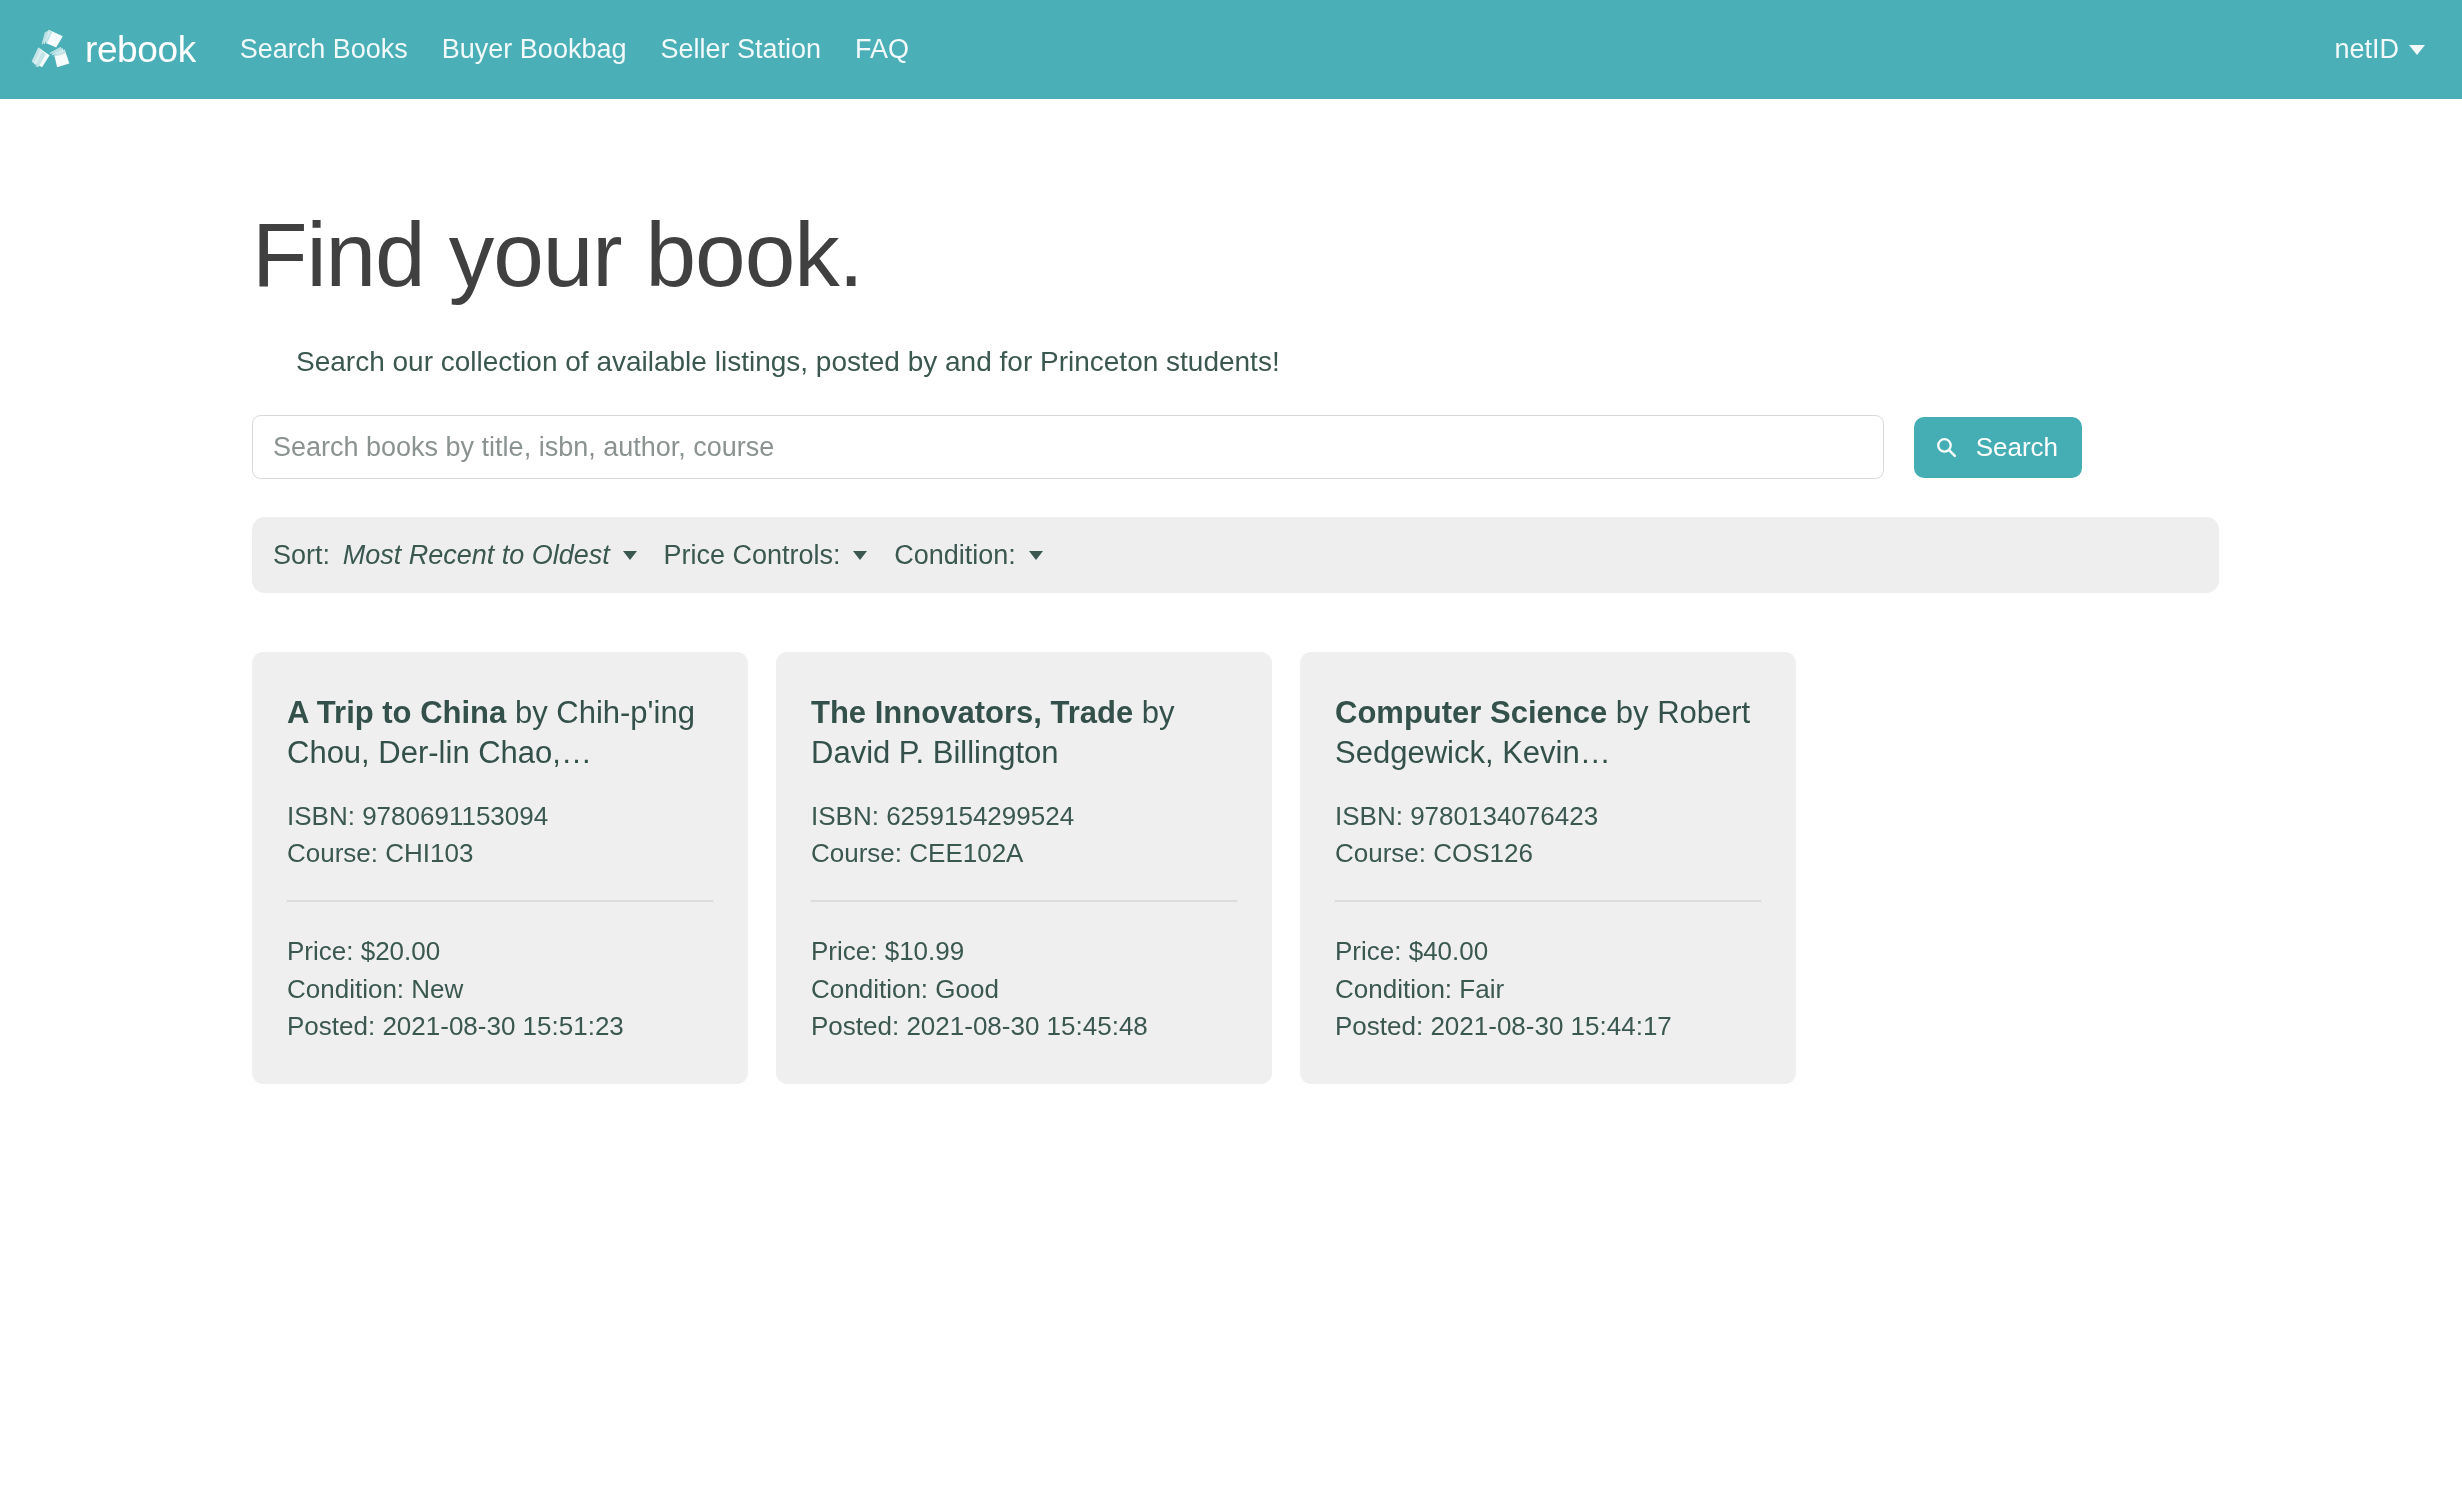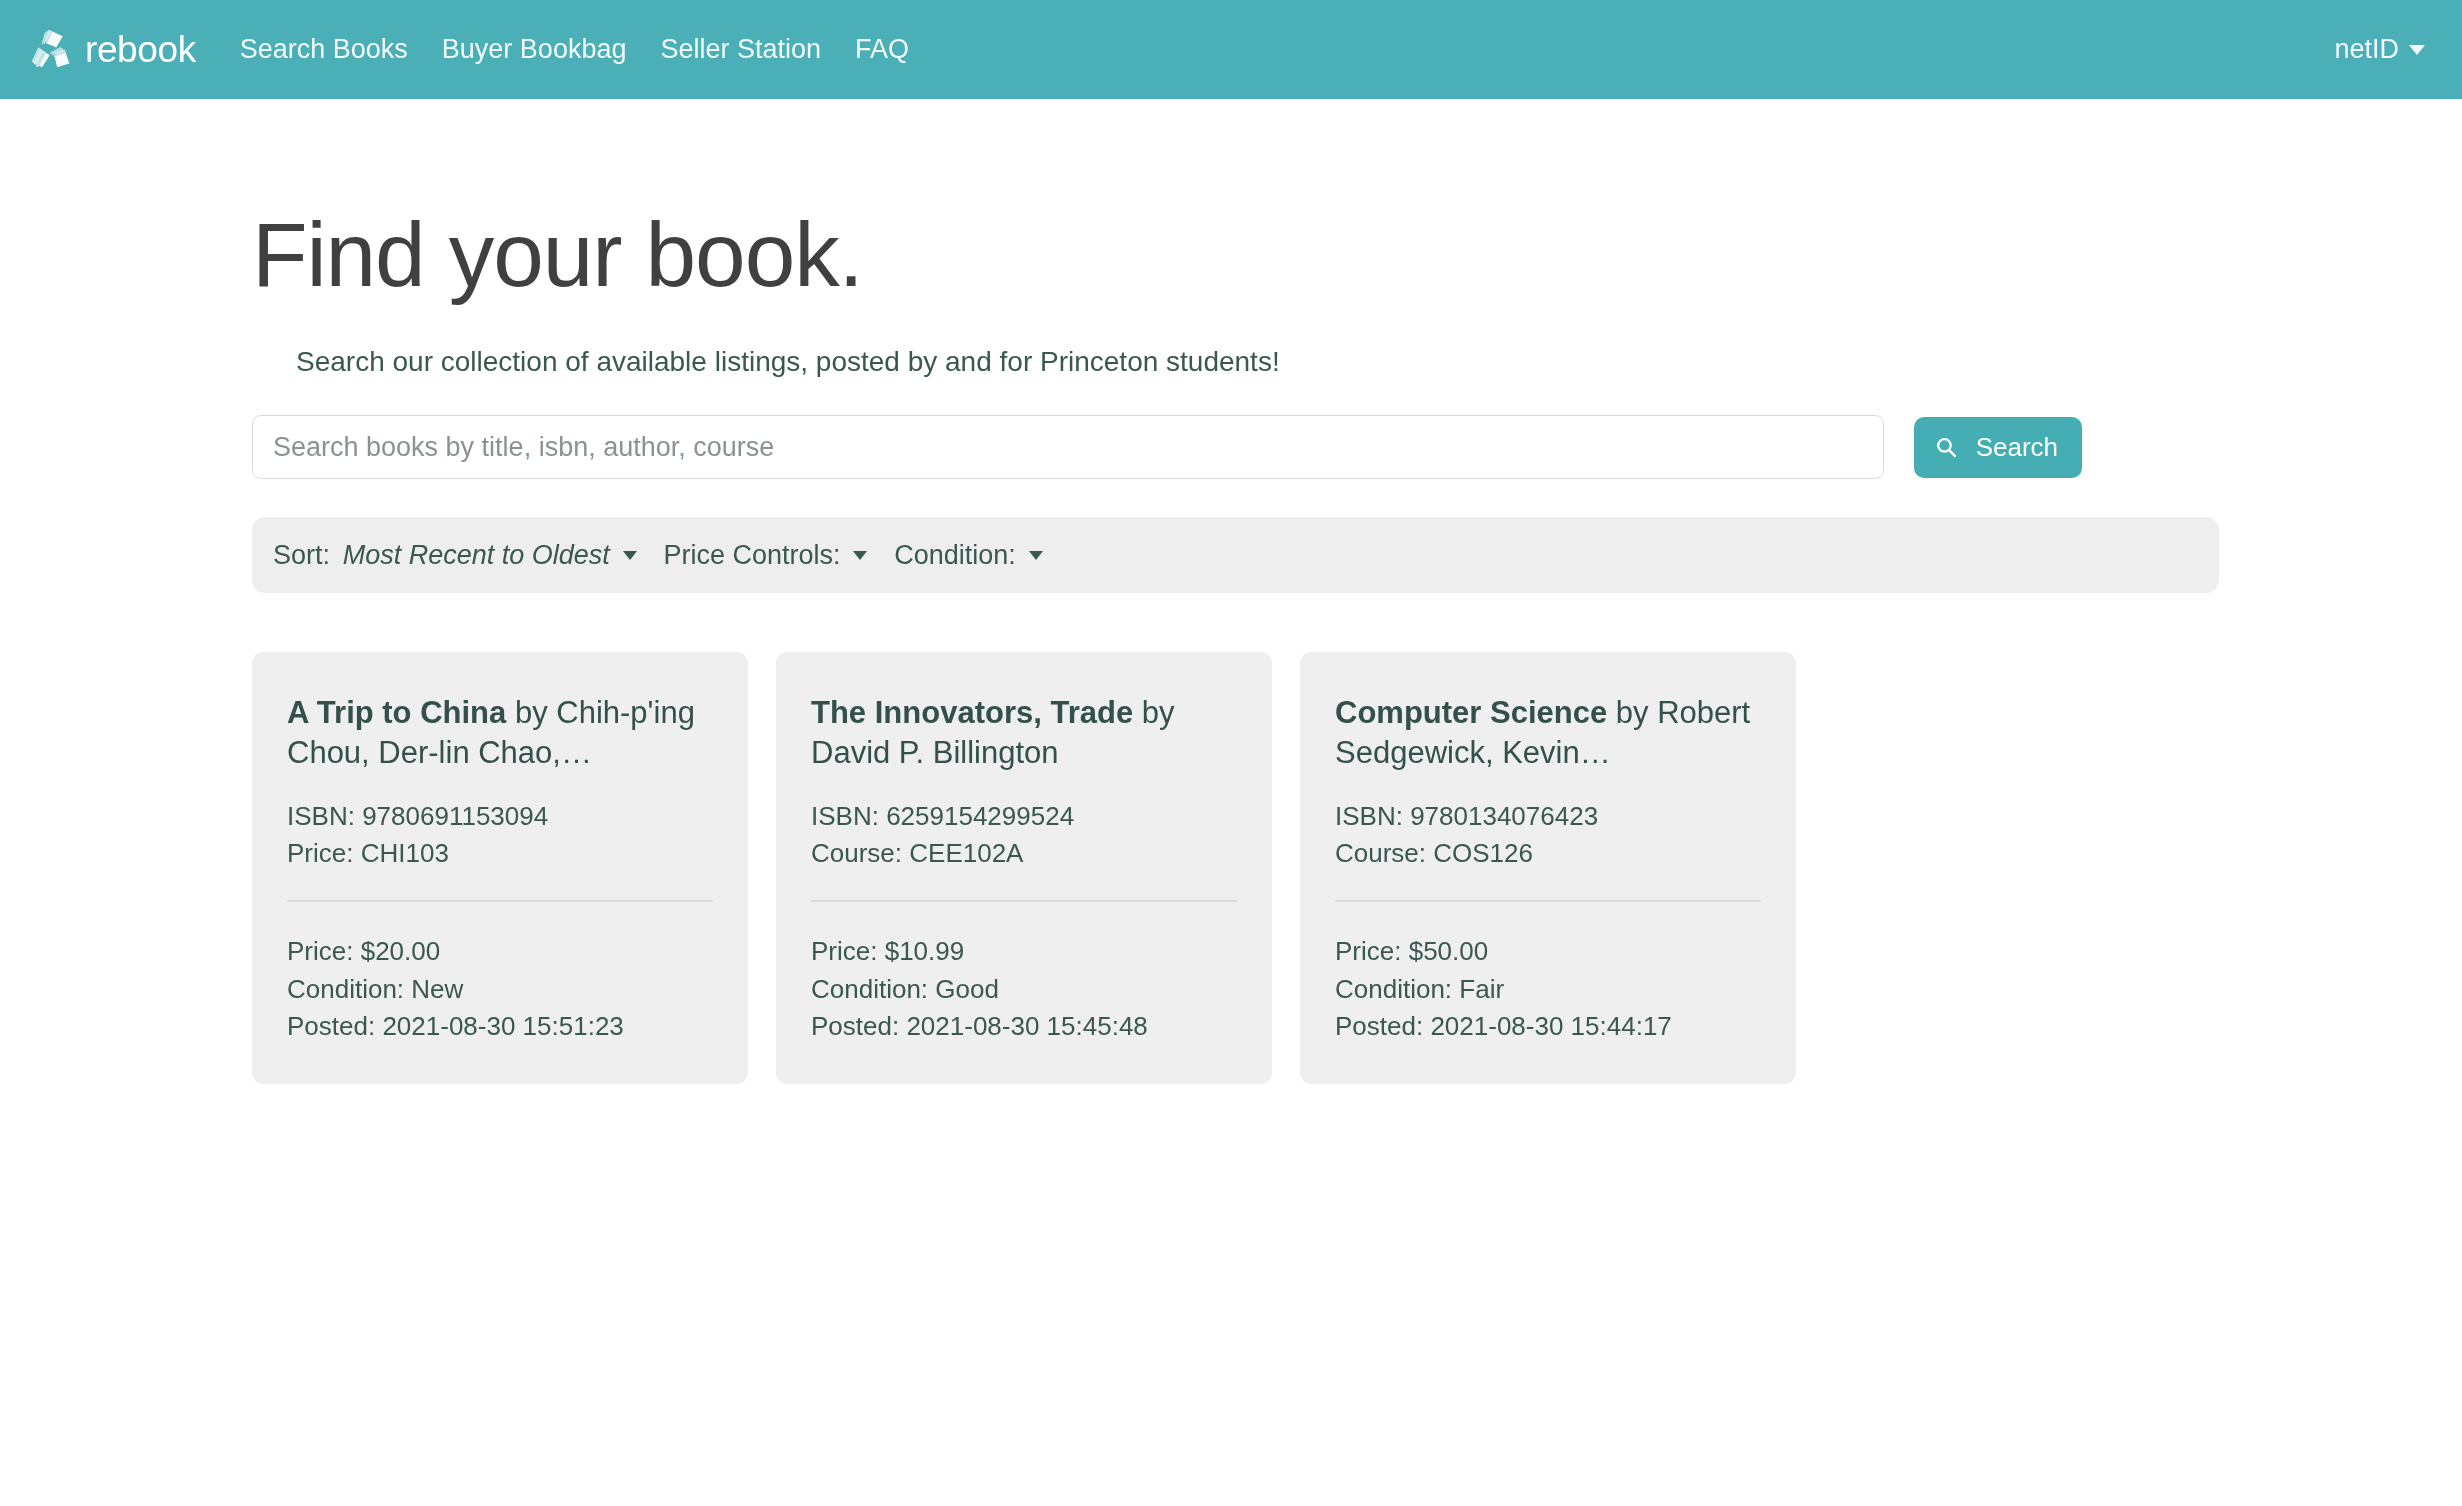--- a/index.html
+++ b/index.html
@@ -339,21 +339,21 @@
 
     </div>
 
     <div class="card-grid">
 
       <div class="book-card">
         <div class="book-title">
           <span class="t">A Trip to China</span><span> by Chih-p'ing Chou, Der-lin Chao,…</span>
         </div>
         <div class="book-meta">ISBN: 9780691153094</div>
-        <div class="book-meta">Price: CHI103</div>
+        <div class="book-meta">Course: CHI103</div>
         <hr class="card-divider">
         <div class="book-details">Price: $20.00</div>
         <div class="book-details">Condition: New</div>
         <div class="book-details">Posted: 2021-08-30 15:51:23</div>
       </div>
 
       <div class="book-card">
         <div class="book-title">
           <span class="t">The Innovators, Trade</span><span> by David P. Billington</span>
         </div>
@@ -365,21 +365,21 @@
         <div class="book-details">Posted: 2021-08-30 15:45:48</div>
       </div>
 
       <div class="book-card">
         <div class="book-title">
           <span class="t">Computer Science</span><span> by Robert Sedgewick, Kevin…</span>
         </div>
         <div class="book-meta">ISBN: 9780134076423</div>
         <div class="book-meta">Course: COS126</div>
         <hr class="card-divider">
-        <div class="book-details">Price: $50.00</div>
+        <div class="book-details">Price: $40.00</div>
         <div class="book-details">Condition: Fair</div>
         <div class="book-details">Posted: 2021-08-30 15:44:17</div>
       </div>
 
     </div>
 
   </div>
 </main>
 
 

